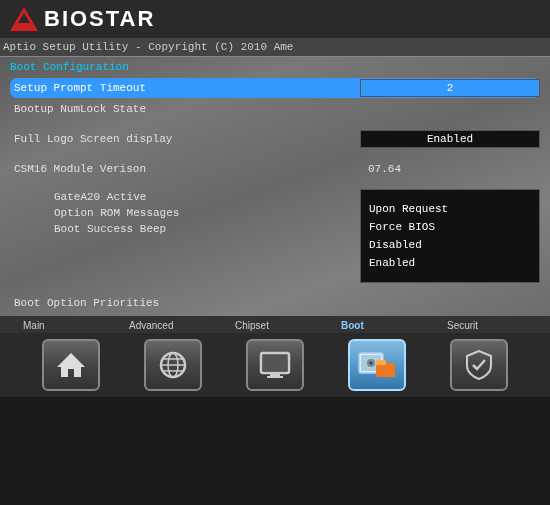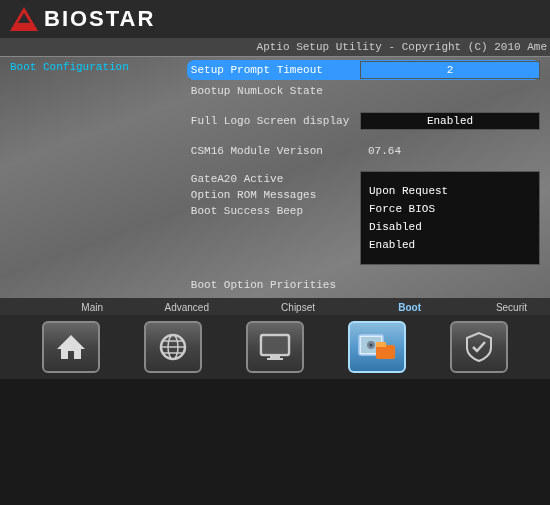--- a/index.html
+++ b/index.html
@@ -62,34 +62,33 @@
       font-size: 22px;
       font-weight: bold;
       font-family: Arial, sans-serif;
       letter-spacing: 2px;
     }
 
     
     .aptio-bar {
       background: #444;
       color: #ccc;
-      text-align: right;
+      text-align: left;
       font-size: 11px;
       padding: 3px;
       border-bottom: 1px solid #888;
     }
 
     
     .main-content {
       flex: 1;
       display: flex;
-      flex-direction: row;
+      flex-direction: column;
       background: linear-gradient(160deg, #5c5c5c 0%, #787878 25%, #686868 50%, #808080 75%, #6c6c6c 100%);
       padding: 0;
-      gap: 38px;
     }
 
     
     .section-title {
       color: #00ccff;
       font-size: 11px;
       padding: 4px 10px 2px 10px;
     }
 
     
@@ -181,21 +180,21 @@
       justify-content: space-around;
       padding: 4px 10px 2px 10px;
       background: #333;
     }
 
     .nav-label {
       color: #ccc;
       font-size: 10px;
       font-family: Arial, sans-serif;
       min-width: 80px;
-      text-align: right;
+      text-align: left;
     }
 
     .nav-label.active {
       color: #88ccff;
       font-weight: bold;
     }
 
     .nav-icons {
       display: flex;
       justify-content: space-around;
@@ -261,21 +260,21 @@
       <div class="spacer"></div>
 
       <div class="settings-row">
         <span class="setting-label">CSM16 Module Verison</span>
         <span class="setting-value-plain">07.64</span>
       </div>
 
       <div class="spacer"></div>
 
       <div class="settings-row" style="align-items:flex-start;">
-        <div style="flex:1;">
+        <div style="flex:1;margin-left:40px;">
           <div class="setting-label">GateA20 Active</div>
           <div class="setting-label">Option ROM Messages</div>
           <div class="setting-label">Boot Success Beep</div>
         </div>
         <div class="multi-value-box">
           <div class="mv-item">Upon Request</div>
           <div class="mv-item">Force BIOS</div>
           <div class="mv-item">Disabled</div>
           <div class="mv-item">Enabled</div>
         </div>

